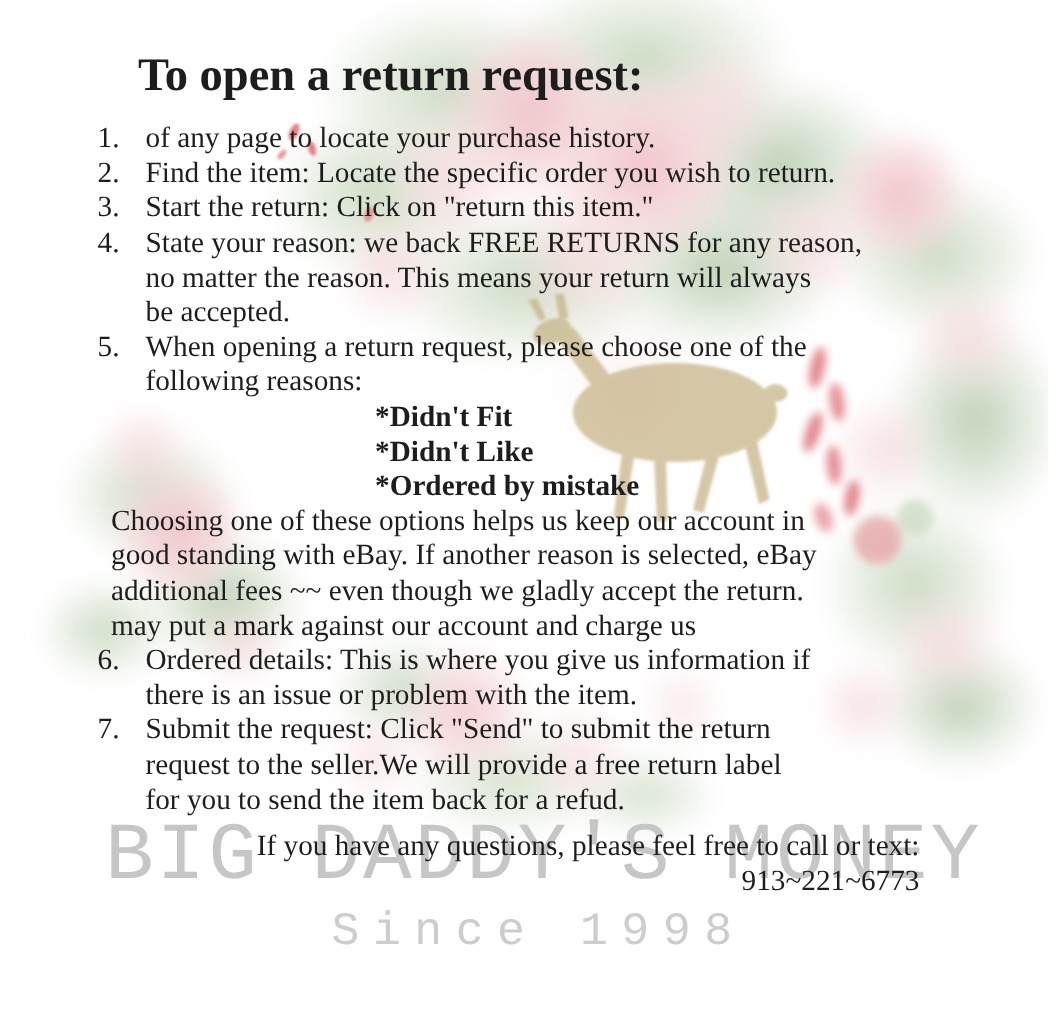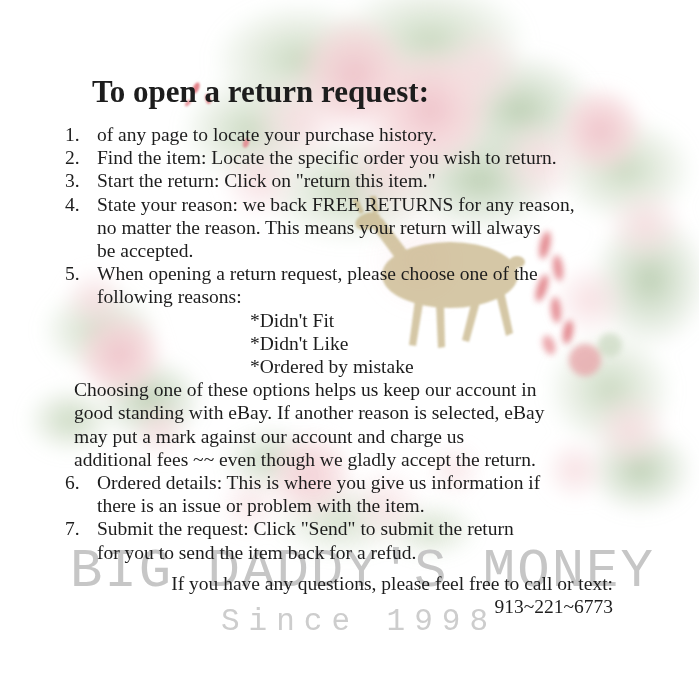--- a/index.html
+++ b/index.html
@@ -4,28 +4,28 @@
 <style>
   html,body{margin:0;padding:0;background:#ffffff;}
   .poster{
     position:relative;width:699px;height:687px;background:#ffffff;overflow:hidden;
     font-family:"Liberation Serif", serif;color:#1d1d1d;
   }
   .bg{position:absolute;left:0;top:0;z-index:0;}
   .wm{position:absolute;z-index:1;font-family:Liberation Mono, monospace;white-space:nowrap;}
   .wm-brand{left:70px;top:541px;font-size:54px;letter-spacing:2px;color:#c6c6c6;}
   .wm-since{left:221px;top:604px;font-size:31px;letter-spacing:9px;color:#cdcdcd;}
-  .content{position:absolute;left:0;top:32px;width:613px;z-index:2;margin-top:42px;}
+  .content{position:absolute;left:0;top:32px;width:613px;z-index:2;}
   .title{font-size:31px;font-weight:bold;text-align:center;transform:translateX(-46px);line-height:36px;}
   .list{margin-top:13px;font-size:19.5px;line-height:23.2px;}
   .step{display:flex;}
   .step .num{flex:none;margin-left:65px;width:32px;white-space:nowrap;}
   .lines{display:block;}
   .ln{display:block;white-space:nowrap;}
-  .reasons{margin-left:250px;}
+  .reasons{margin-left:250px;font-weight:bold;}
   .note{margin-left:74px;}
   .footer{margin-top:8px;text-align:right;font-size:19.5px;line-height:23.2px;}
 </style>
 </head>
 <body>
 
 <div class="poster">
 
   <svg class="bg" width="699" height="687" viewBox="0 0 699 687" aria-hidden="true">
     <defs>
@@ -189,36 +189,37 @@
 
       <div class="reasons">
         <span class="ln">*Didn't Fit</span>
         <span class="ln">*Didn't Like</span>
         <span class="ln">*Ordered by mistake</span>
       </div>
 
       <div class="note">
         <span class="ln">Choosing one of these options helps us keep our account in</span>
         <span class="ln">good standing with eBay. If another reason is selected, eBay</span>
+        <span class="ln">additional fees ~~ even though we gladly accept the return.</span>
         <span class="ln">may put a mark against our account and charge us</span>
-        <span class="ln">additional fees ~~ even though we gladly accept the return.</span>
       </div>
 
       <div class="step">
         <span class="num">6.</span>
         <span class="lines">
           <span class="ln">Ordered details: This is where you give us information if</span>
           <span class="ln">there is an issue or problem with the item.</span>
         </span>
       </div>
 
       <div class="step">
         <span class="num">7.</span>
         <span class="lines">
           <span class="ln">Submit the request: Click "Send" to submit the return</span>
+          <span class="ln">request to the seller.We will provide a free return label</span>
           <span class="ln">for you to send the item back for a refud.</span>
         </span>
       </div>
 
     </div>
 
     <div class="footer">
       <span class="ln">If you have any questions, please feel free to call or text:</span>
       <span class="ln">913~221~6773</span>
     </div>

